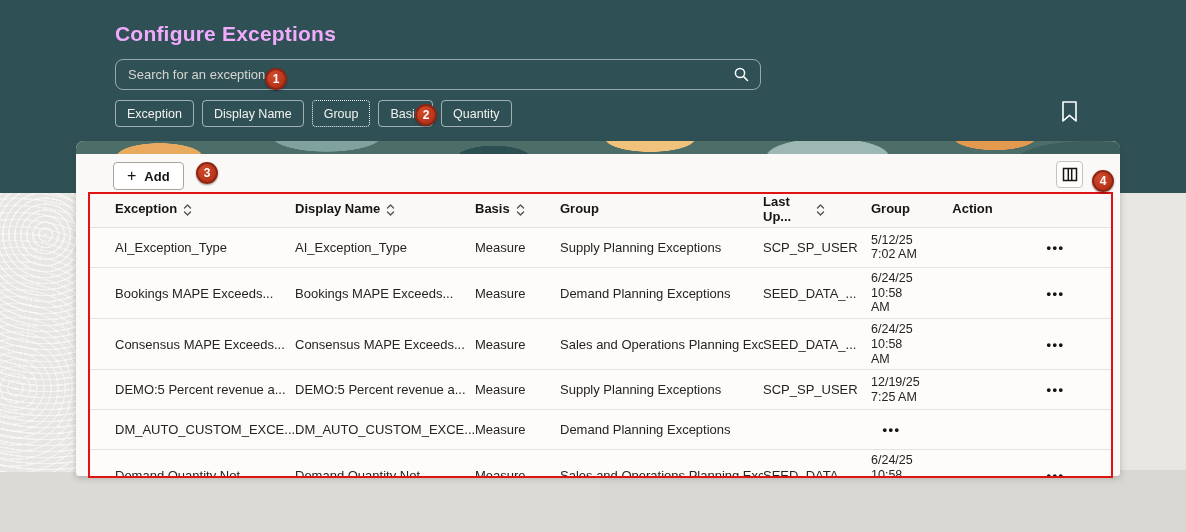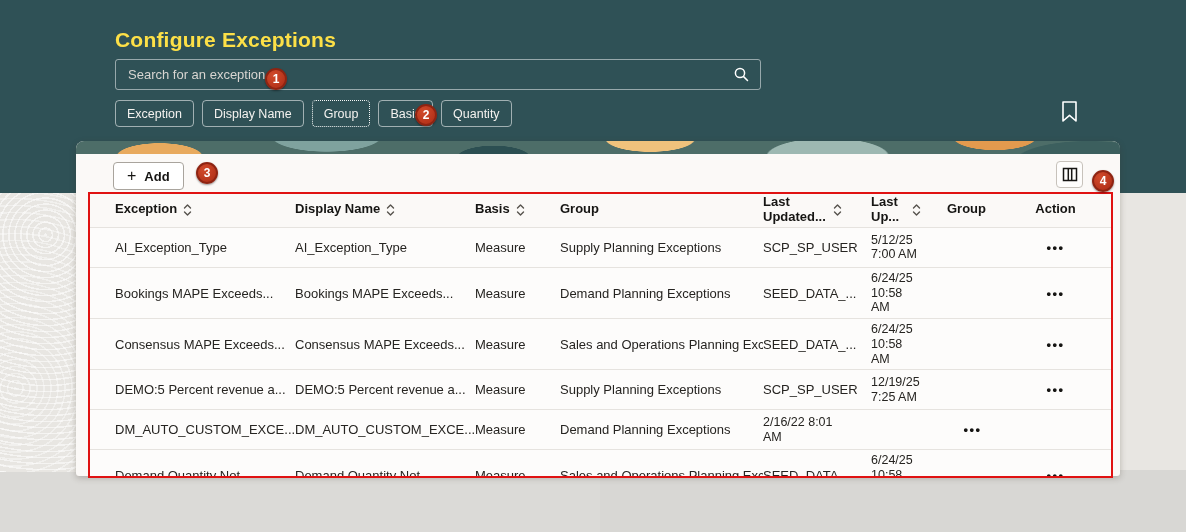--- a/index.html
+++ b/index.html
@@ -9,26 +9,26 @@
     background:#e8e6e2;
     position:relative;
     overflow:hidden;
     color:#161513;
   }
   .page { position:relative; width:1186px; height:532px; }
 
   
   .teal-header { position:absolute; left:0; top:0; width:1186px; height:193px; background:#2f5156; }
   .page-title {
-    position:absolute; left:115px; top:28px;
-    font-size:21px; font-weight:700; color:#fde047; letter-spacing:.2px;
+    position:absolute; left:115px; top:22px;
+    font-size:21px; font-weight:700; color:#f0abfc; letter-spacing:.2px;
   }
   .search-wrap {
     position:absolute; left:115px; top:59px; width:646px; height:31px;
-    border:1px solid rgba(255,255,255,.5); border-radius:3px;
+    border:1px solid rgba(255,255,255,.5); border-radius:8px;
     display:flex; align-items:center; padding:0 10px 0 12px;
   }
   .search-wrap input {
     flex:1; background:transparent; border:none; outline:none;
     font-family:"Liberation Sans", sans-serif;
     font-size:13px; color:#ffffff;
   }
   .search-wrap input::placeholder { color:#d8d5d1; opacity:1; }
   .search-icon-btn { background:transparent; border:none; cursor:pointer; display:flex; align-items:center; }
 
@@ -226,27 +226,20 @@
         <div class="th c3">
           <span class="th-label">Basis</span>
           <svg class="sort-icon" width="9" height="14" viewBox="0 0 9 14">
             <path d="M1.5 5 L4.5 2 L7.5 5" fill="none" stroke="#56524d" stroke-width="1.4" stroke-linecap="round" stroke-linejoin="round"></path>
             <path d="M1.5 9 L4.5 12 L7.5 9" fill="none" stroke="#56524d" stroke-width="1.4" stroke-linecap="round" stroke-linejoin="round"></path>
           </svg>
         </div>
         <div class="th c4">
           <span class="th-label">Group</span>
         </div>
-        <div class="th c5">
-          <span class="th-label">Last Updated...</span>
-          <svg class="sort-icon" width="9" height="14" viewBox="0 0 9 14">
-            <path d="M1.5 5 L4.5 2 L7.5 5" fill="none" stroke="#56524d" stroke-width="1.4" stroke-linecap="round" stroke-linejoin="round"></path>
-            <path d="M1.5 9 L4.5 12 L7.5 9" fill="none" stroke="#56524d" stroke-width="1.4" stroke-linecap="round" stroke-linejoin="round"></path>
-          </svg>
-        </div>
         <div class="th c6">
           <span class="th-label">Last Up...</span>
           <svg class="sort-icon" width="9" height="14" viewBox="0 0 9 14">
             <path d="M1.5 5 L4.5 2 L7.5 5" fill="none" stroke="#56524d" stroke-width="1.4" stroke-linecap="round" stroke-linejoin="round"></path>
             <path d="M1.5 9 L4.5 12 L7.5 9" fill="none" stroke="#56524d" stroke-width="1.4" stroke-linecap="round" stroke-linejoin="round"></path>
           </svg>
         </div>
         <div class="th c7">
           <span class="th-label">Group</span>
         </div>
@@ -254,21 +247,21 @@
           <span class="th-label">Action</span>
         </div>
       </div>
 
       <div class="tr">
         <div class="td c1">AI_Exception_Type</div>
         <div class="td c2">AI_Exception_Type</div>
         <div class="td c3">Measure</div>
         <div class="td c4">Supply Planning Exceptions</div>
         <div class="td c5">SCP_SP_USER</div>
-        <div class="td c6">5/12/25 7:00 AM</div>
+        <div class="td c6">5/12/25 7:02 AM</div>
         <div class="td c7"></div>
         <div class="td c8">
           <button class="dots">•••</button>
         </div>
       </div>
 
       <div class="tr">
         <div class="td c1">Bookings MAPE Exceeds...</div>
         <div class="td c2">Bookings MAPE Exceeds...</div>
         <div class="td c3">Measure</div>
@@ -305,21 +298,20 @@
         <div class="td c8">
           <button class="dots">•••</button>
         </div>
       </div>
 
       <div class="tr">
         <div class="td c1">DM_AUTO_CUSTOM_EXCE...</div>
         <div class="td c2">DM_AUTO_CUSTOM_EXCE...</div>
         <div class="td c3">Measure</div>
         <div class="td c4">Demand Planning Exceptions</div>
-        <div class="td c6">2/16/22 8:01 AM</div>
         <div class="td c7"></div>
         <div class="td c8">
           <button class="dots">•••</button>
         </div>
       </div>
 
       <div class="tr">
         <div class="td c1">Demand Quantity Not...</div>
         <div class="td c2">Demand Quantity Not...</div>
         <div class="td c3">Measure</div>

